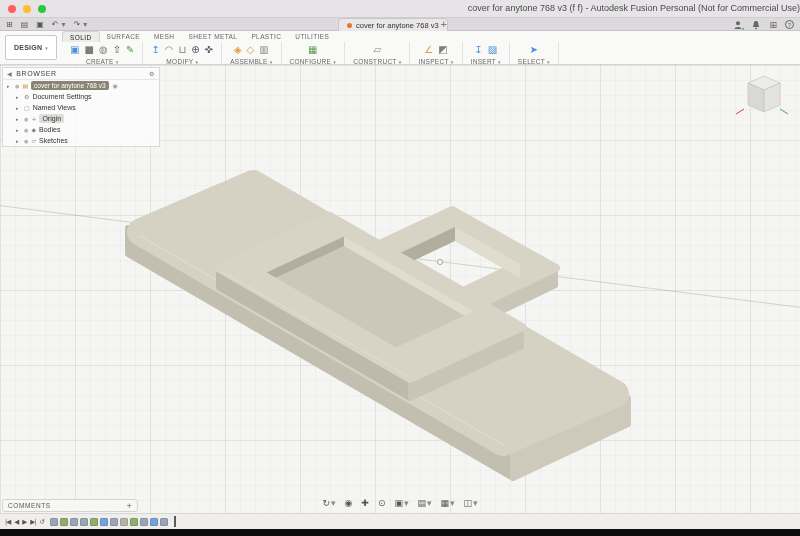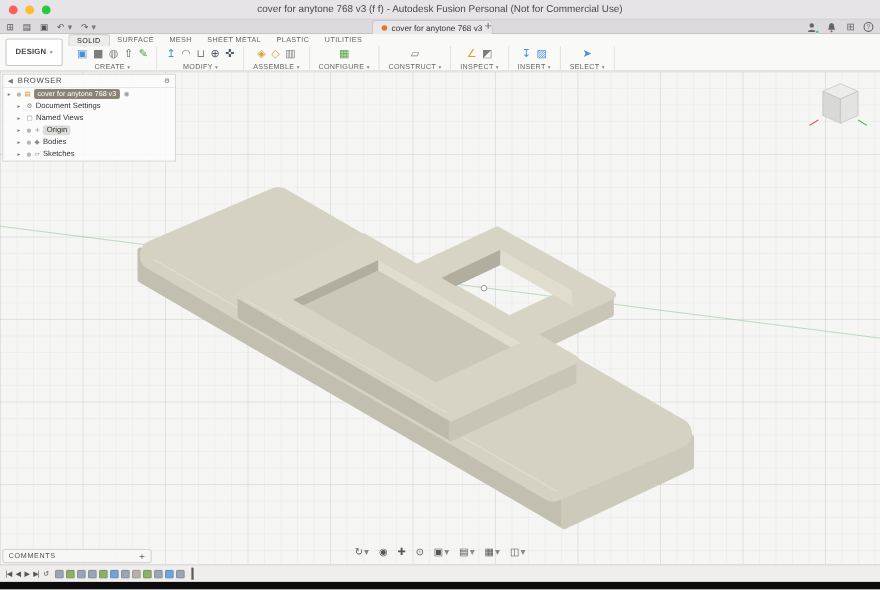--- a/index.html
+++ b/index.html
@@ -5,21 +5,21 @@
   * { margin:0; padding:0; box-sizing:border-box; }
   html,body { width:800px; height:536px; overflow:hidden; }
   body { font-family:"Liberation Sans", sans-serif; background:#f4f4f2; position:relative; }
   .glyph { font-family:"DejaVu Sans", sans-serif; }
 
   
   .titlebar { position:absolute; top:0; left:0; right:0; height:18px; background:#e6e4e6; border-bottom:1px solid #cfcdcf; z-index:40; }
   .traffic { position:absolute; left:8px; top:5px; display:flex; gap:7px; }
   .tl { width:8px; height:8px; border-radius:50%; display:inline-block; }
   .tl.red{ background:#ff5f57; } .tl.yellow{ background:#febc2e; } .tl.green{ background:#28c840; }
-  .wintitle { text-align:center; font-size:9px; color:#4a4a4a; line-height:17px; white-space:nowrap; }
+  .wintitle { text-align:right; font-size:9px; color:#4a4a4a; line-height:17px; white-space:nowrap; }
 
   
   .tabstrip { position:absolute; top:18px; left:0; right:0; height:13px; background:#dcdadc; border-bottom:1px solid #c6c4c6; z-index:40; font-size:8px; color:#555; }
   .ts-left { position:absolute; left:6px; top:0; height:13px; display:flex; gap:8px; align-items:center; }
   .ts-left .glyph { font-size:8px; cursor:default; }
   .ts-caret { font-size:5px; color:#777; margin-left:-5px; }
   .doctab { position:absolute; left:338px; top:0; height:13px; padding:0 8px; background:#e9e7e9; border:1px solid #c9c7c9; border-bottom:none; border-radius:4px 4px 0 0; display:flex; align-items:center; gap:4px; font-size:7.5px; color:#333; }
   .docdot { width:5px; height:5px; border-radius:50%; background:#e8742c; }
   .newtab { position:absolute; left:440px; top:0; line-height:13px; font-size:9px; color:#666; }
   .ts-right { position:absolute; right:6px; top:0; height:13px; display:flex; gap:8px; align-items:center; }

